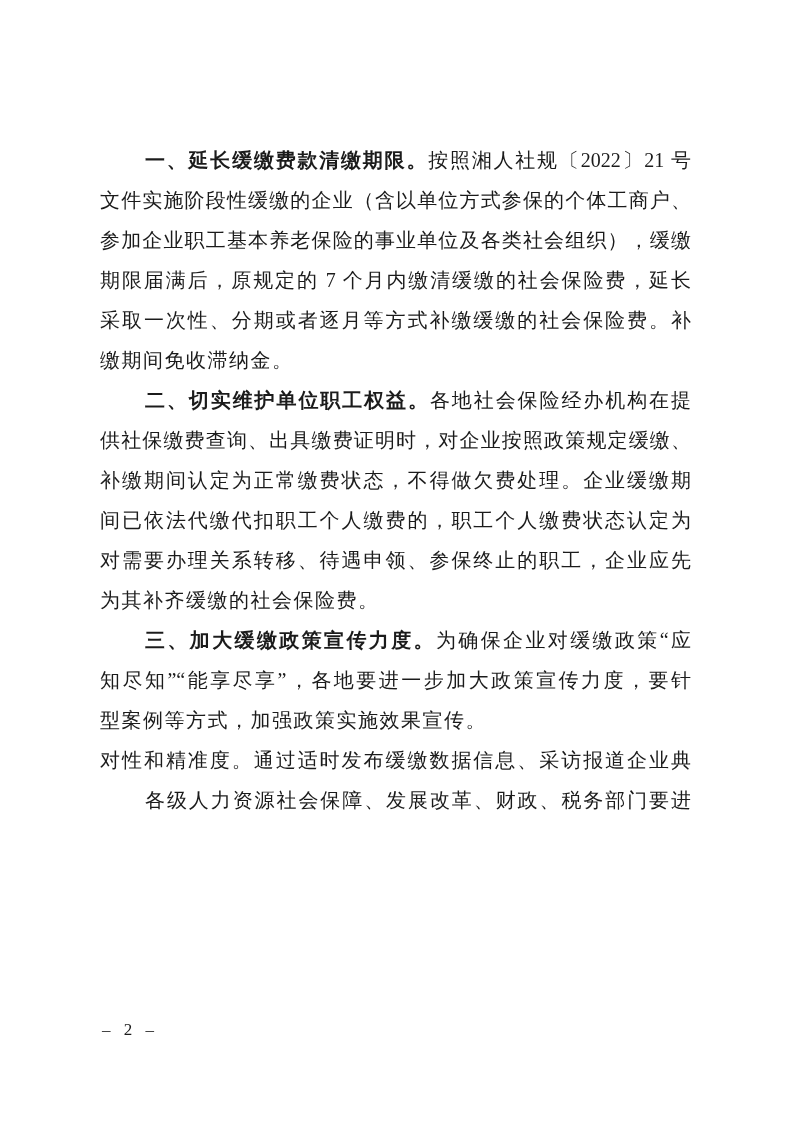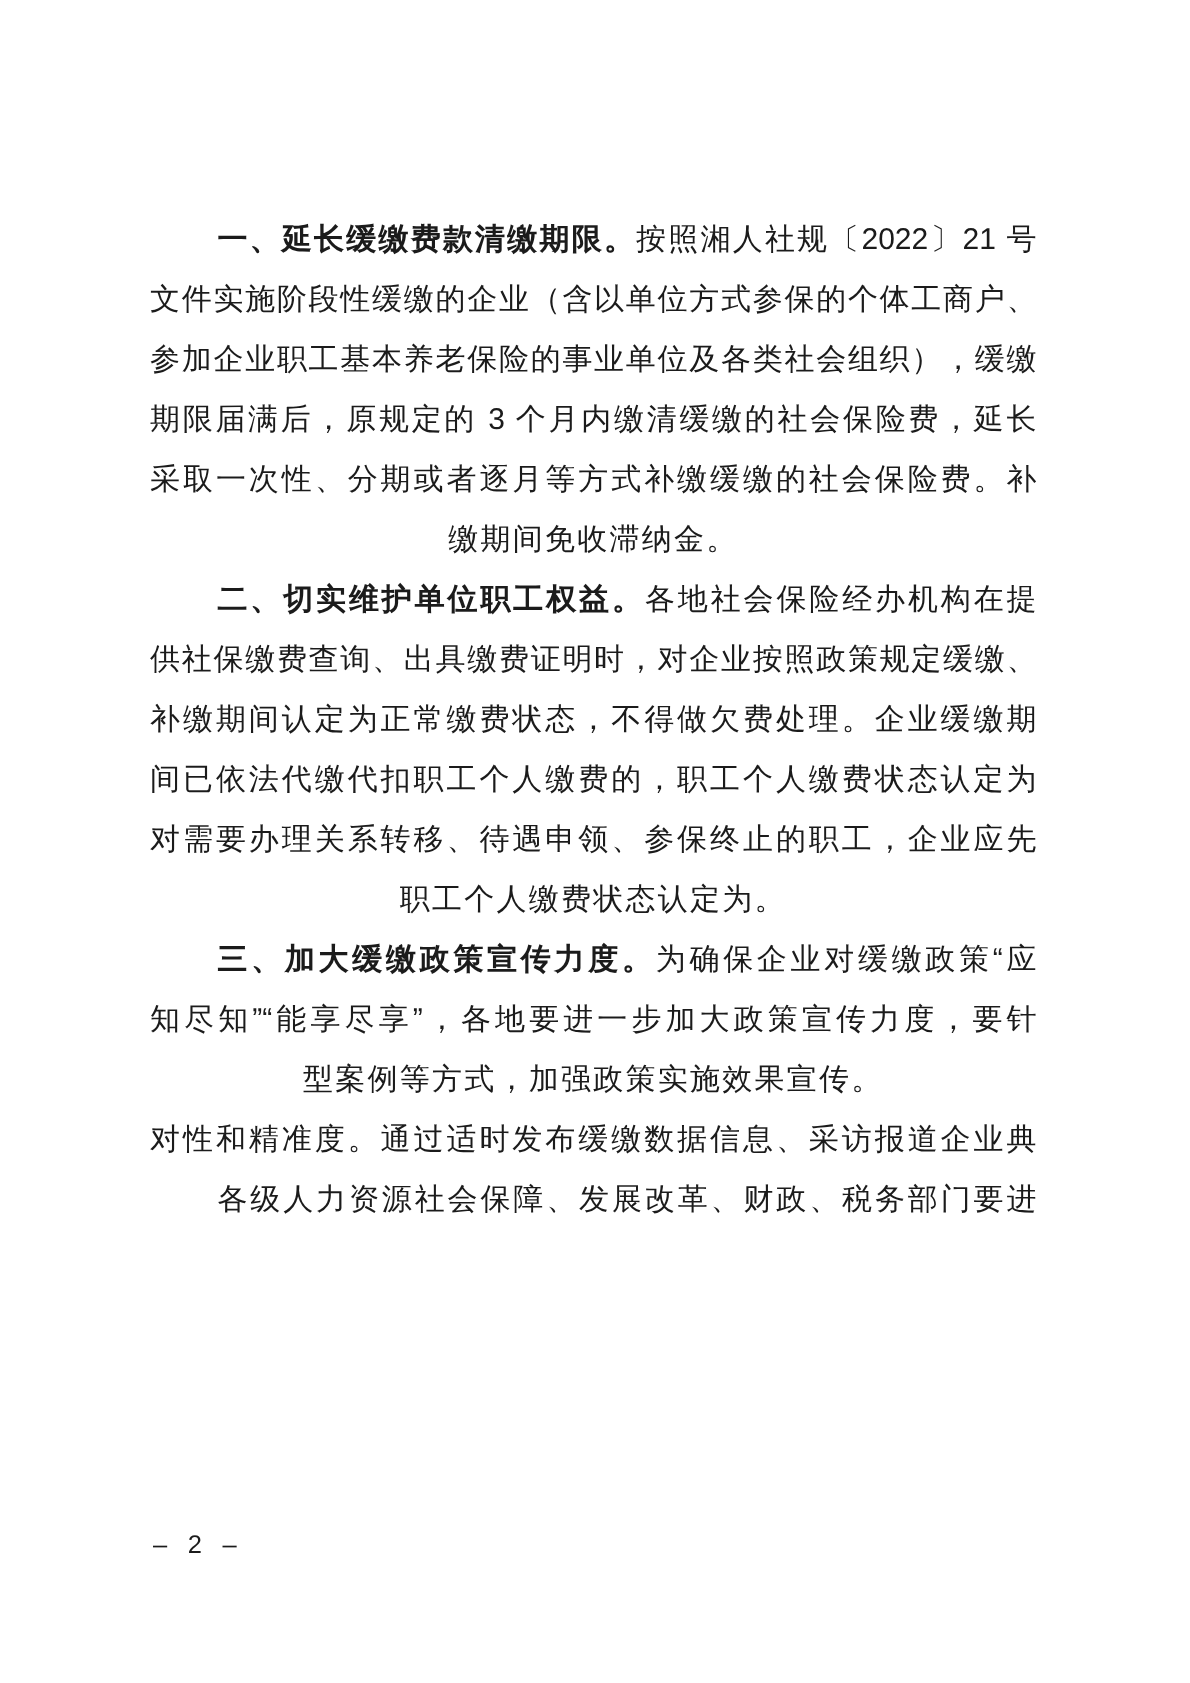--- a/index.html
+++ b/index.html
@@ -7,42 +7,41 @@
     padding: 0;
     background: #ffffff;
   }
   .page {
     position: relative;
     width: 714px;
     height: 1122px;
     background: #ffffff;
     overflow: hidden;
     color: #1b1b1b;
-    font-family: Liberation Sans, sans-serif;
+    font-family: Liberation Serif, serif;
   }
   .text-block {
     position: absolute;
     left: 100px;
     top: 140px;
     width: 591px;
   }
   .line {
     height: 40px;
     line-height: 40px;
     font-size: 20px;
     overflow: hidden;
     white-space: normal;
   }
   .line.justify {
     text-align: justify;
     text-align-last: justify;
   }
   .line:not(.justify) {
     letter-spacing: 1.5px;
-    text-align: center;
   }
   .line.indent {
     text-indent: 45px;
   }
   .bold {
     font-weight: bold;
   }
   .page-number {
     position: absolute;
     left: 102px;
@@ -56,29 +55,29 @@
   }
 </style>
 </head>
 <body>
 
 <div class="page">
   <div class="text-block" id="body-lines">
       <div class="line justify indent"><span class="bold">一、延长缓缴费款清缴期限。</span><span>按照湘人社规〔2022〕21 号</span></div>
       <div class="line justify"><span>文件实施阶段性缓缴的企业（含以单位方式参保的个体工商户、</span></div>
       <div class="line justify"><span>参加企业职工基本养老保险的事业单位及各类社会组织），缓缴</span></div>
-      <div class="line justify"><span>期限届满后，原规定的 3 个月内缴清缓缴的社会保险费，延长</span></div>
+      <div class="line justify"><span>期限届满后，原规定的 7 个月内缴清缓缴的社会保险费，延长</span></div>
       <div class="line justify"><span>采取一次性、分期或者逐月等方式补缴缓缴的社会保险费。补</span></div>
       <div class="line"><span>缴期间免收滞纳金。</span></div>
       <div class="line justify indent"><span class="bold">二、切实维护单位职工权益。</span><span>各地社会保险经办机构在提</span></div>
       <div class="line justify"><span>供社保缴费查询、出具缴费证明时，对企业按照政策规定缓缴、</span></div>
       <div class="line justify"><span>补缴期间认定为正常缴费状态，不得做欠费处理。企业缓缴期</span></div>
       <div class="line justify"><span>间已依法代缴代扣职工个人缴费的，职工个人缴费状态认定为</span></div>
       <div class="line justify"><span>对需要办理关系转移、待遇申领、参保终止的职工，企业应先</span></div>
-      <div class="line"><span>职工个人缴费状态认定为。</span></div>
+      <div class="line"><span>为其补齐缓缴的社会保险费。</span></div>
       <div class="line justify indent"><span class="bold">三、加大缓缴政策宣传力度。</span><span>为确保企业对缓缴政策“应</span></div>
       <div class="line justify"><span>知尽知”“能享尽享”，各地要进一步加大政策宣传力度，要针</span></div>
       <div class="line"><span>型案例等方式，加强政策实施效果宣传。</span></div>
       <div class="line justify"><span>对性和精准度。通过适时发布缓缴数据信息、采访报道企业典</span></div>
       <div class="line justify indent"><span>各级人力资源社会保障、发展改革、财政、税务部门要进</span></div>
     </div>
   <div class="page-number">– 2 –</div>
 </div>
 
 </body></html>

